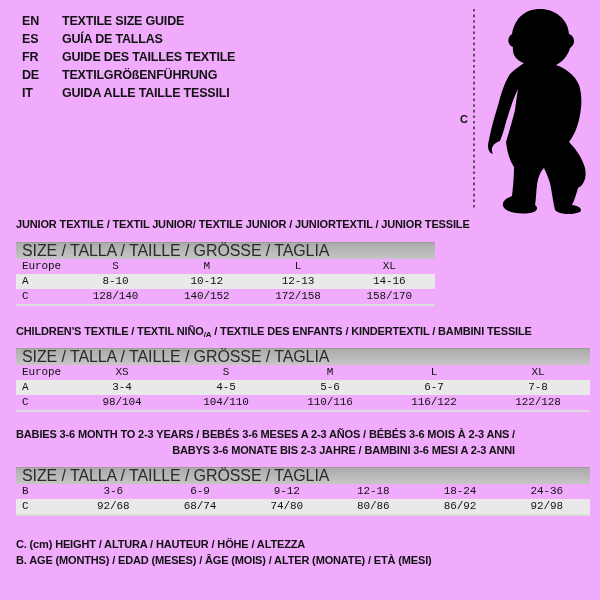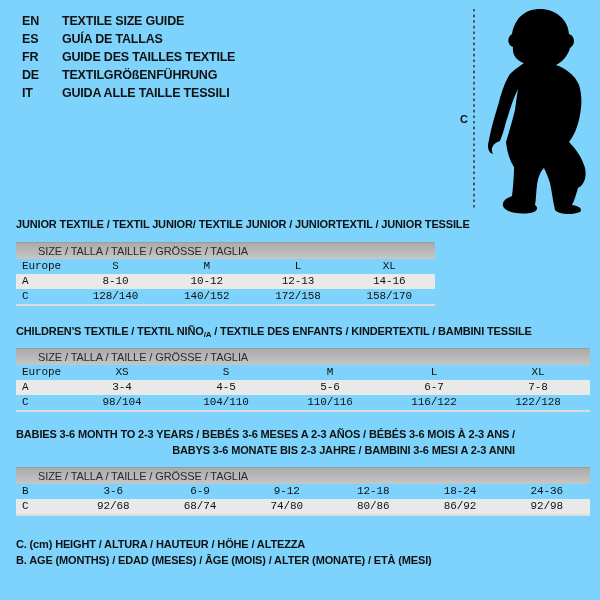--- a/index.html
+++ b/index.html
@@ -1,17 +1,17 @@
 <!DOCTYPE html>
 <html><head>
 <meta charset="utf-8">
 <style>
   html,body{margin:0;padding:0;}
   .page{
-    position:relative;width:600px;height:600px;background:#7dd3fc;overflow:hidden;
+    position:relative;width:600px;height:600px;background:#f0abfc;overflow:hidden;
     font-family:"Liberation Sans",sans-serif;color:var(--ink,#111);
     -webkit-font-smoothing:antialiased;
   }
   
   .lang-list{position:absolute;left:22px;top:12px;}
   .lang-row{display:flex;height:18px;line-height:18px;font-weight:bold;font-size:12.5px;letter-spacing:-0.2px;}
   .lang-row .code{width:40px;flex:none;}
   
   .figure{position:absolute;left:460px;top:5px;width:140px;height:210px;}
   .figure svg{display:block;width:100%;height:100%;}
@@ -23,21 +23,21 @@
   .title-junior{top:218px;}
   .title-children{top:325px;}
   .title-babies{top:426px;line-height:16px;}
   .sub{font-size:8px;vertical-align:-2px;}
   
   .sizetable{position:absolute;left:16px;border-bottom:2px solid #dcdcdc;}
   .tbl-junior{top:242px;width:419px;}
   .tbl-children{top:348px;width:574px;}
   .tbl-babies{top:467px;width:574px;}
   .tband{height:16px;line-height:16px;background:linear-gradient(var(--band-top,#ababab),var(--band-bg,#c6c6c6));
-         border-top:1px solid #9c9c9c;padding-left:22px;font-size:11px;color:#2a2a2a;letter-spacing:-0.1px;}
+         border-top:1px solid #9c9c9c;padding-left:6px;font-size:16px;color:#2a2a2a;letter-spacing:-0.1px;}
   .trow{display:flex;height:15px;line-height:15px;font-size:11px;letter-spacing:-0.1px;font-family:Liberation Mono, monospace;}
   .trow.shade{background:var(--row-shade,#e9e9e9);}
   .tlabel{width:48px;padding-left:6px;flex:none;}
   .tcell{flex:1;text-align:center;}
   
   .footer-notes{position:absolute;left:16px;top:537px;font-weight:bold;font-size:11px;line-height:15.5px;letter-spacing:-0.15px;}
 </style>
 </head>
 <body>
 

